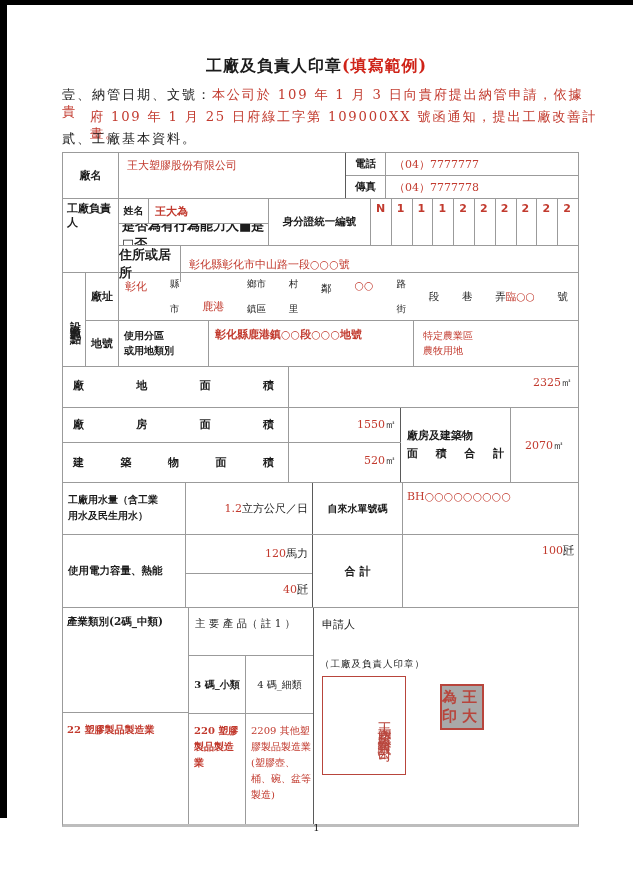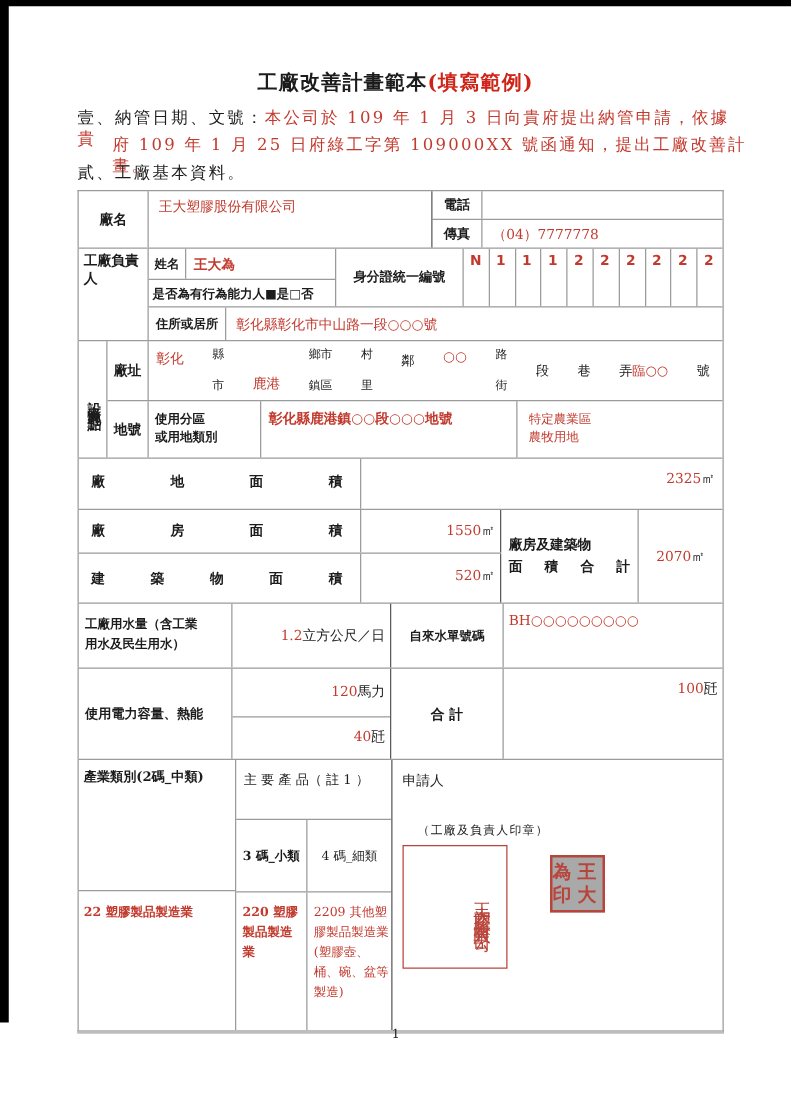--- a/index.html
+++ b/index.html
@@ -16,21 +16,21 @@
   .bb{border-bottom:1px solid var(--line);}
   .cc{display:flex;align-items:center;justify-content:center;}
   .cl{display:flex;align-items:center;}
   .red{color:var(--text-red);}
   .jt{text-align:justify;text-align-last:justify;}
   .rt{text-align:right;}
   .sans{font-family:"DejaVu Sans","Liberation Sans",sans-serif;font-weight:bold;}
   .f10{font-size:10px;}
   .f105{font-size:10.5px;}
   .f11{font-size:11px;}
-  .f95{font-size:10px;}
+  .f95{font-size:13px;}
 
   .scan-left{left:0;top:0;width:7px;height:818px;background:#000;}
   .scan-top{left:0;top:0;width:633px;height:5px;background:#000;}
 
   .title{left:0;top:56px;width:633px;text-align:center;font-size:16px;font-weight:bold;letter-spacing:1px;}
   .para{font-size:13.2px;letter-spacing:1.8px;line-height:17px;}
   .p1{left:62px;top:86px;width:525px;}
   .p2{left:90px;top:108px;width:520px;}
   .p3{left:62px;top:130px;width:520px;}
 
@@ -58,39 +58,40 @@
   }
   .pagenum{left:0;top:822px;width:633px;text-align:center;font-size:10px;}
 </style>
 </head>
 <body>
 
 <div class="abs scan-left"></div>
 <div class="abs scan-top"></div>
 
 <div class="abs title">
-  <span>工廠改善計畫範本</span><span style="color:var(--title-red)">(填寫範例)</span>
+  <span>工廠及負責人印章</span><span style="color:var(--title-red)">(填寫範例)</span>
 </div>
 
 <div class="abs para p1">
   <span>壹、納管日期、文號：</span><span class="red">本公司於 109 年 1 月 3 日向貴府提出納管申請，依據貴</span>
 </div>
 <div class="abs para p2">
   <span class="red">府 109 年 1 月 25 日府綠工字第 109000XX 號函通知，提出工廠改善計畫。</span>
 </div>
 <div class="abs para p3">貳、工廠基本資料。</div>
 
 <div class="abs tbl">
 
   <div class="r bb" style="height:45px">
     <div class="cell br cc" style="width:56px">廠名</div>
     <div class="cell brd red" style="width:227px;padding:5px 0 0 8px">王大塑膠股份有限公司</div>
     <div class="col" style="flex:1">
       <div class="r bb" style="height:22px">
         <div class="cell br cc f105" style="width:40px">電話</div>
+        <div class="cell cl red" style="flex:1;padding-left:8px">（04）7777777</div>
       </div>
       <div class="r" style="height:22px">
         <div class="cell br cc f105" style="width:40px">傳真</div>
         <div class="cell cl red" style="flex:1;padding-left:8px">（04）7777778</div>
       </div>
     </div>
   </div>
 
   <div class="r bb" style="height:73px">
     <div class="cell br" style="width:56px;padding:3px 2px 0 4px;line-height:14px">工廠負責人</div>
@@ -244,21 +245,21 @@
         <div class="cell br cc f10" style="width:57px">3 碼_小類</div>
         <div class="cell cc f10" style="flex:1">4 碼_細類</div>
       </div>
       <div class="r" style="flex:1">
         <div class="cell br red f10" style="width:57px;padding:9px 3px 0 5px;line-height:16px">220 塑膠製品製造業</div>
         <div class="cell red f10" style="flex:1;padding:9px 2px 0 5px;line-height:16px">2209 其他塑膠製品製造業(塑膠壺、桶、碗、盆等製造)</div>
       </div>
     </div>
     <div class="cell" style="flex:1;border-left:1px solid var(--line-dark)">
       <div class="abs f11" style="left:8px;top:9px">申請人</div>
-      <div class="abs stamp-note" style="left:20px;top:50px">（工廠及負責人印章）</div>
+      <div class="abs stamp-note" style="left:6px;top:50px">（工廠及負責人印章）</div>
       <div class="abs company-stamp" style="left:8px;top:68px;width:80px;height:93px">王大塑膠股份有限公司</div>
       <div class="abs personal-seal" style="left:126px;top:76px;width:44px;height:46px">
         <div>為王</div>
         <div>印大</div>
       </div>
     </div>
   </div>
 
 </div>
 

